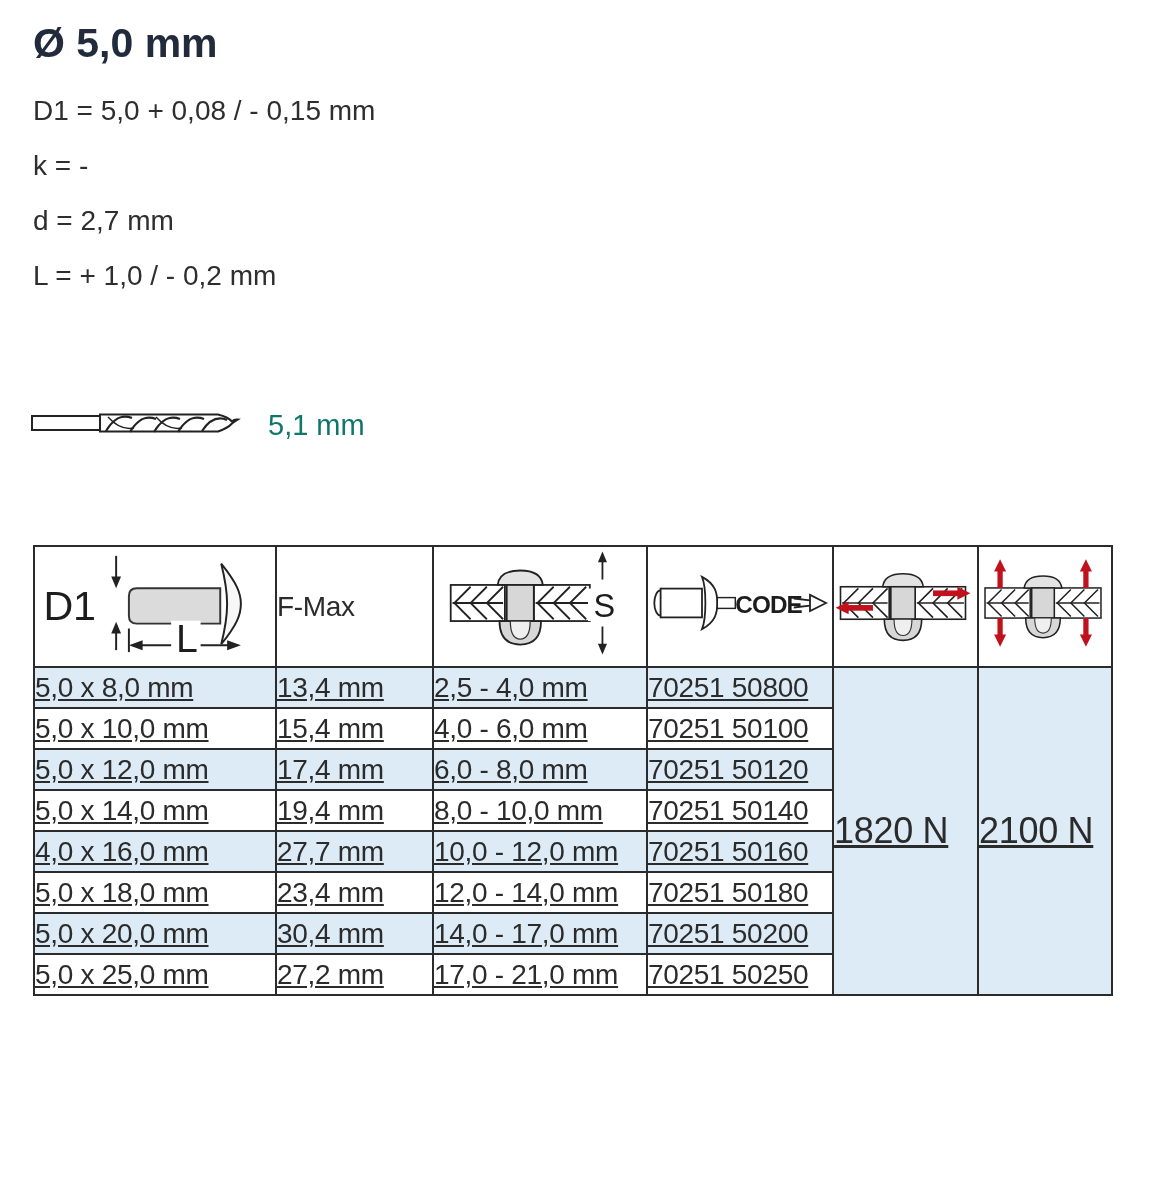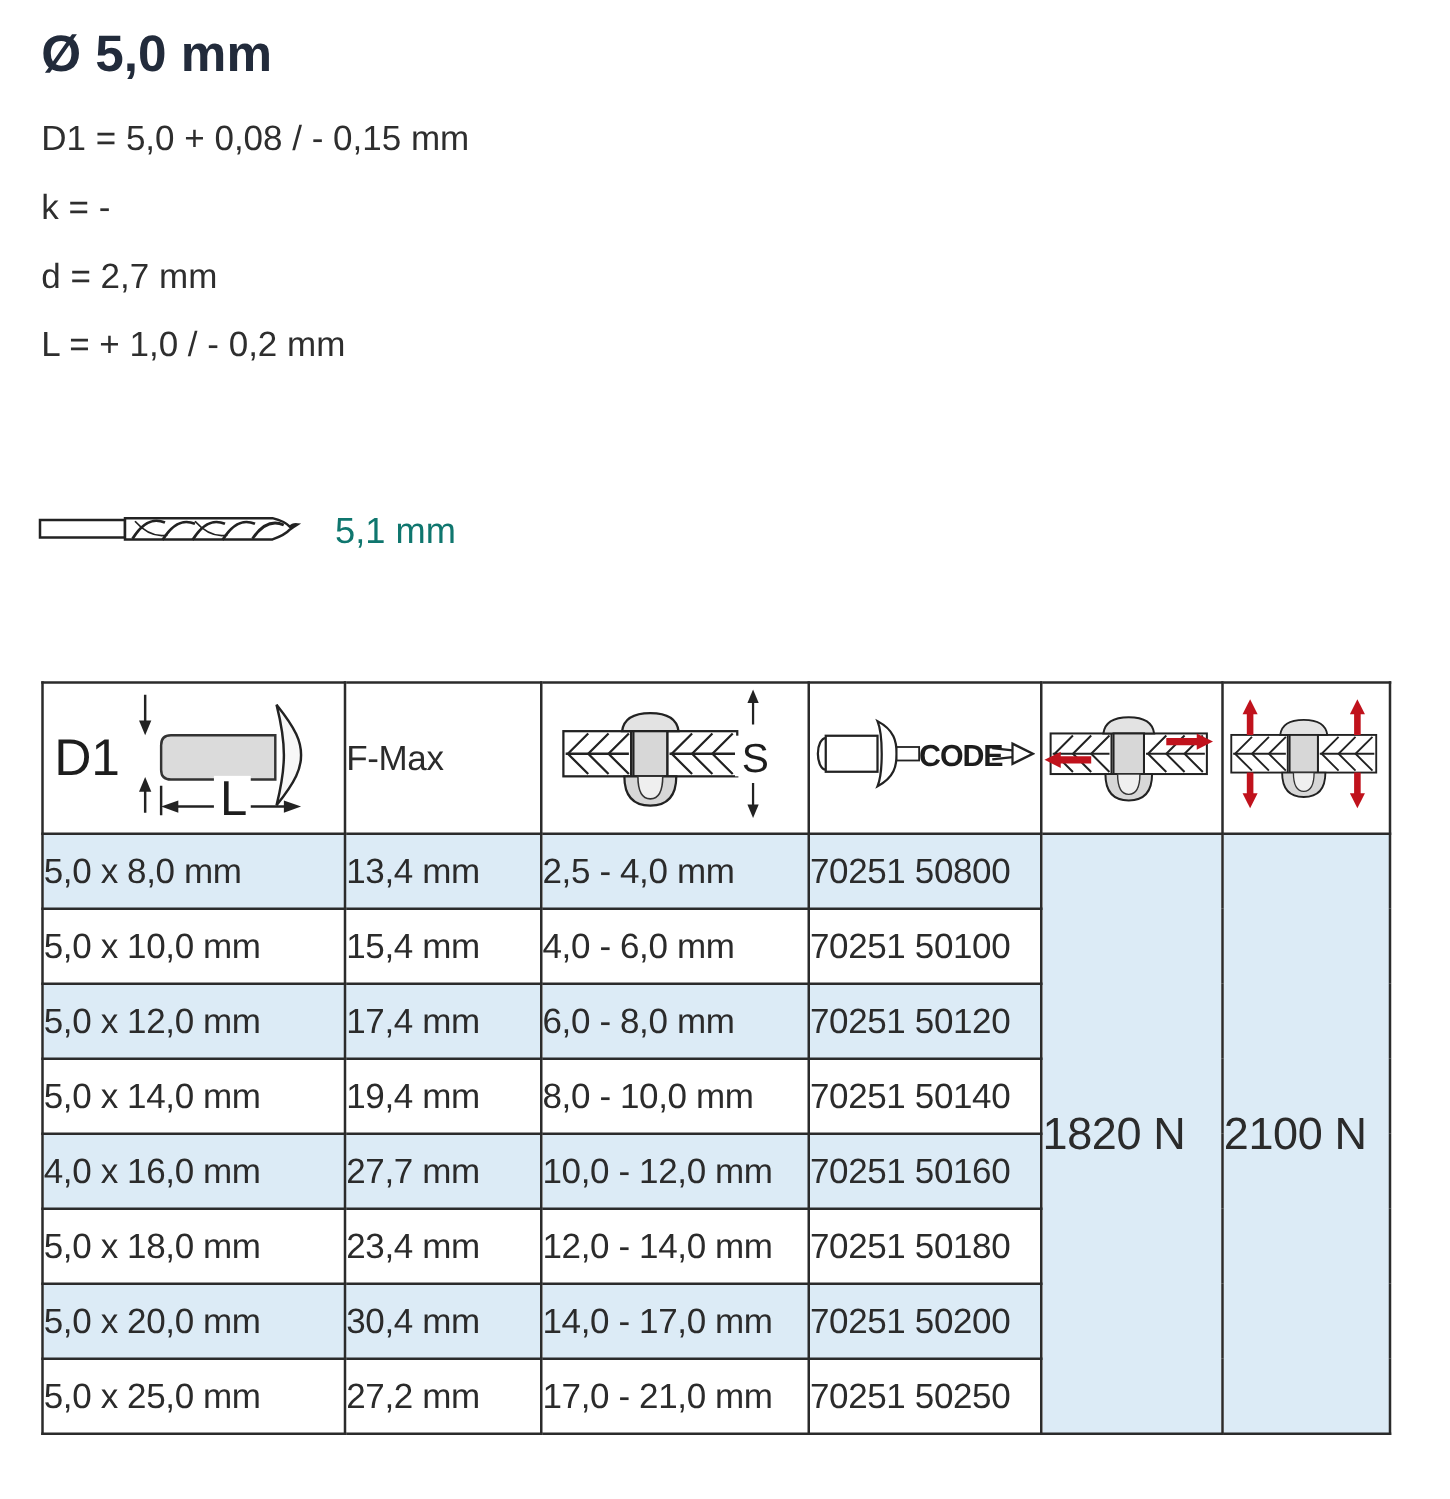--- a/index.html
+++ b/index.html
@@ -20,21 +20,21 @@
   table.spec-table {
     position:absolute; left:33px; top:545px;
     border-collapse:collapse; table-layout:fixed; width:1078px;
   }
   .spec-table td {
     border:2px solid #2b2b2b; vertical-align:middle;
     font-size:28px; color:#2b2b2b; letter-spacing:-0.3px; background:#ffffff;
     overflow:hidden;
   }
   .spec-table tr.hdr td { height:117px; }
-  .spec-table tr.row td { height:60px; }
+  .spec-table tr.row td { height:41px;text-decoration:underline; }
   .spec-table td.alt { background:#dcebf6; }
   .spec-table td.merged { background:#dcebf6; font-size:36px; }
   .fmax-cell { font-size:31px; letter-spacing:0; }
   svg text { font-family:"Liberation Sans", sans-serif; fill:#1d1d1d; }
 </style>
 </head>
 <body>
 
 <div class="page-title">Ø 5,0 mm</div>
 

